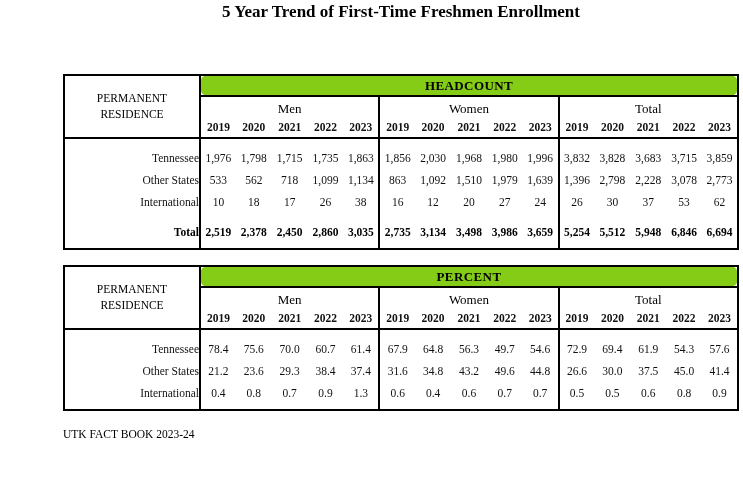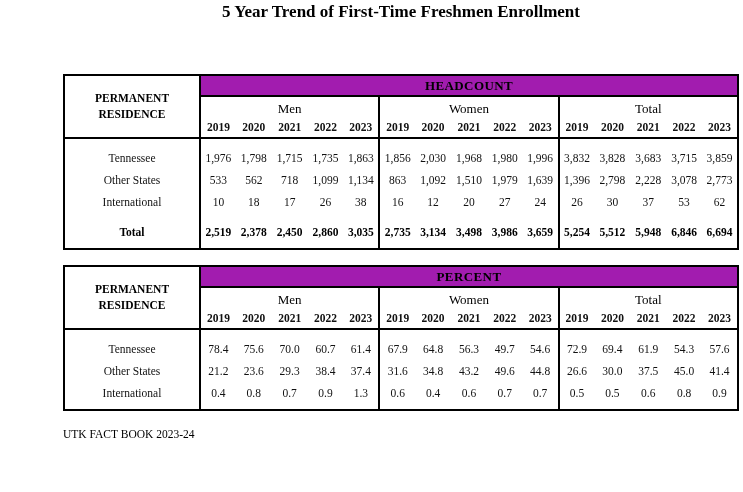--- a/index.html
+++ b/index.html
@@ -5,29 +5,29 @@
   html,body{margin:0;padding:0;}
   body{
     width:743px;height:492px;background:#ffffff;color:#000;
     font-family:"Liberation Serif", serif;position:relative;overflow:hidden;
   }
   .content{margin-left:63px;width:676px;}
   .title{ text-align:center;font-weight:bold;font-size:17px;line-height:23px;}
   table.t{border-collapse:collapse;table-layout:fixed;width:676px;border:2px solid #000;background:#fff;}
   .c-lbl{width:136px;}
   td{padding:0;text-align:center;font-size:11.5px;color:#111;}
-  .band{background:#a21caf;font-weight:bold;font-size:13px;height:19px;border-bottom:2px solid #000;letter-spacing:.4px;color:#000;}
-  .corner{border-right:2px solid #000;border-bottom:2px solid #000;font-weight:bold;color:#000;}
+  .band{background:#84cc16;font-weight:bold;font-size:13px;height:19px;border-bottom:2px solid #000;letter-spacing:.4px;color:#000;border-radius:8px;}
+  .corner{border-right:2px solid #000;border-bottom:2px solid #000;font-weight:normal;color:#000;}
   .cornertxt{display:inline-block;width:110px;font-size:11.5px;line-height:1.35;}
   .grp{font-weight:normal;font-size:13px;height:20px;vertical-align:bottom;color:#000;}
   .yrs td{height:20px;border-bottom:2px solid #000;font-weight:bold;}
   .g{border-left:2px solid #000;}
   .dr td{height:22px;}
   .first td{padding-top:8px;}
-  .lbl{text-align:center;}
+  .lbl{text-align:right;}
   .boldrow td{font-weight:bold;color:#000;}
   .sp td{height:8px;}
   .sp2 td{height:5px;}
   .t1{margin-top:51px;}
   .t2{margin-top:15px;}
   .footer{margin-top:17px;font-size:11.5px;text-align:left;}
 </style>
 </head>
 <body>
 

